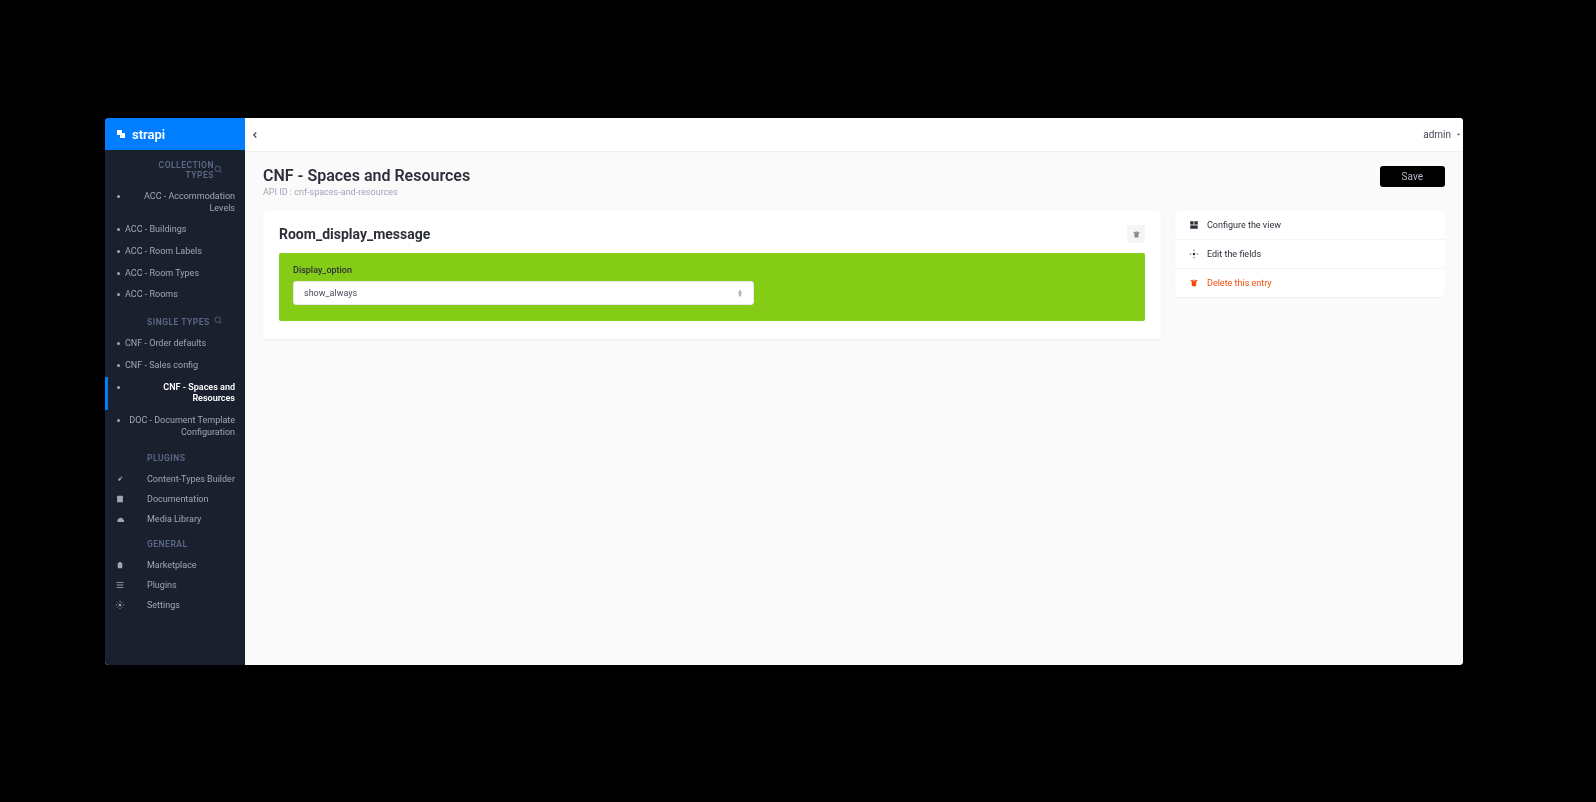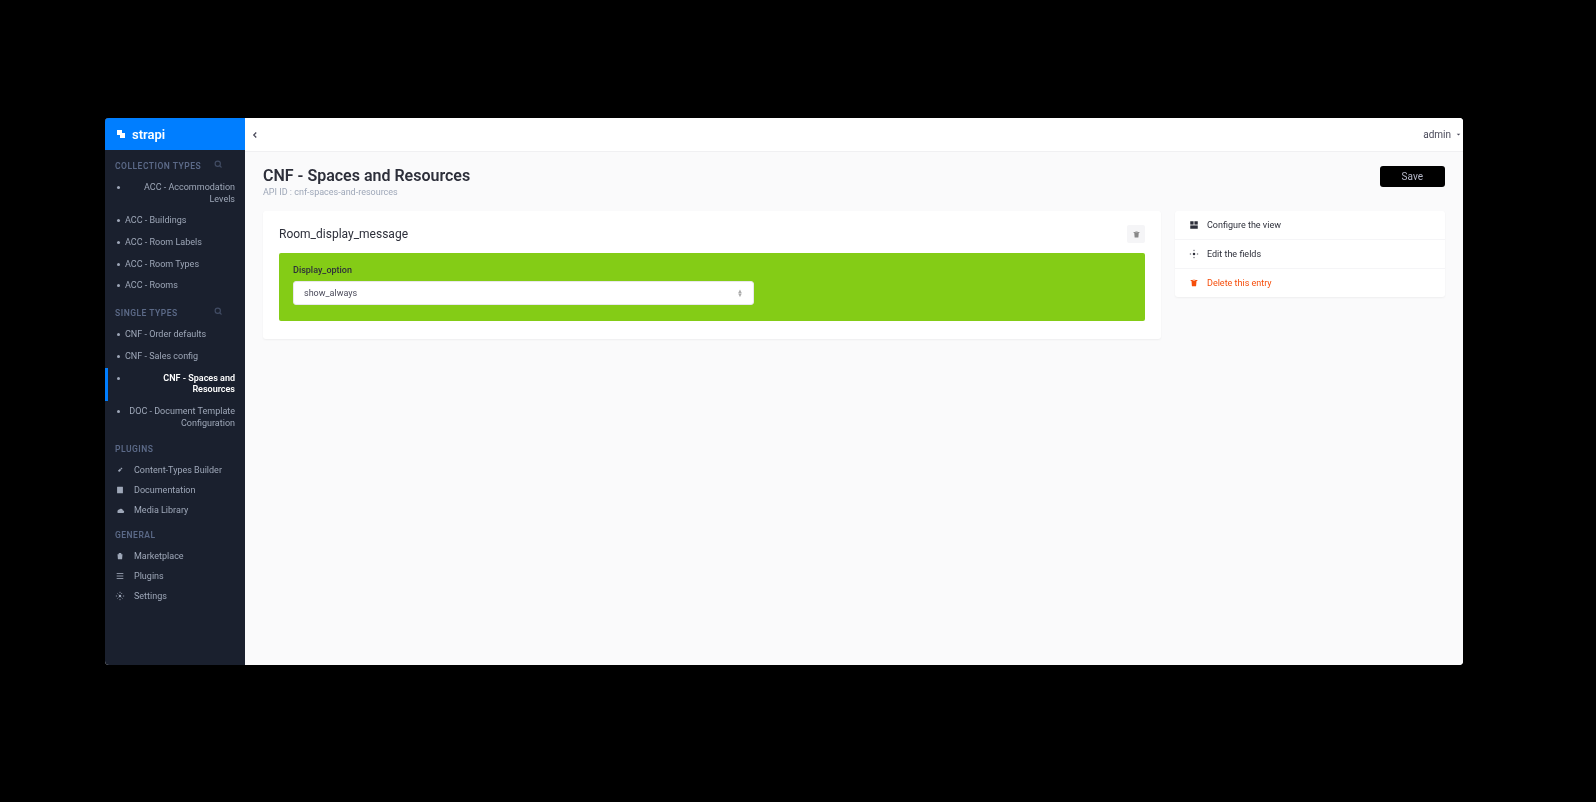--- a/index.html
+++ b/index.html
@@ -15,46 +15,46 @@
   border-radius: 4px;
   overflow: hidden;
   display: flex;
   box-shadow: 0 0 40px rgba(0,0,0,0.5);
 }
 
 
 .sidebar { width: 140px; background: #1a202e; color: #9ea7b8; display: flex; flex-direction: column; font-size: 9px; text-align: right; }
 .brand { background: #007eff; color: #fff; height: 32px; display: flex; align-items: center; padding: 0 10px; font-weight: 600; font-size: 13px; gap: 5px; }
 .brand svg { width: 12px; height: 12px; }
-.section-header { display: flex; align-items: center; justify-content: space-between; padding: 10px 22px 6px 10px; color: #5b6987; font-size: 8.5px; letter-spacing: 0.5px; text-transform: uppercase; font-weight: 600; }
+.section-header { display: flex; align-items: center; justify-content: space-between; padding: 10px 22px 6px 10px; color: #5b6987; font-size: 8.5px; letter-spacing: 0.5px; text-transform: uppercase; font-weight: 600; margin-left: 32px; }
 .section-header .icon { opacity: 0.6; }
 .nav-item { display: flex; align-items: center; padding: 5px 10px 5px 20px; color: #9ea7b8; cursor: pointer; line-height: 1.3; position: relative; }
 .nav-item::before { content: ""; position: absolute; left: 12px; top: 9px; width: 3px; height: 3px; background: #9ea7b8; border-radius: 50%; }
 .nav-item.active { color: #fff; font-weight: 600; }
 .nav-item.active::after { content: ""; position: absolute; left: 0; top: 0; bottom: 0; width: 3px; background: #007eff; }
-.nav-plugin { display: flex; align-items: center; gap: 9px; padding: 5px 10px; color: #9ea7b8; cursor: pointer; }
+.nav-plugin { display: flex; align-items: center; gap: 22px; padding: 5px 10px; color: #9ea7b8; cursor: pointer; }
 .nav-plugin .icon { width: 10px; height: 10px; display: inline-flex; align-items: center; justify-content: center; flex-shrink: 0; }
 .scroll-hint { position: absolute; right: 0; top: 280px; width: 3px; height: 120px; background: rgba(255,255,255,0.12); }
 
 
 .main { flex: 1; background: #fafafb; display: flex; flex-direction: column; }
 .topbar { background: #fff; height: 34px; display: flex; align-items: center; justify-content: space-between; padding: 0 1px; border-bottom: 1px solid #f0f0f2; }
 .back-btn { width: 18px; height: 18px; display: flex; align-items: center; justify-content: center; cursor: pointer; color: #4a4a5a; }
 .user-menu { display: flex; align-items: center; gap: 4px; font-size: 10px; color: #4a4a5a; cursor: pointer; }
 
 .content-header { padding: 14px 18px 8px 18px; display: flex; justify-content: space-between; align-items: flex-start; }
 .title-block { }
 .page-title { font-size: 16px; font-weight: 600; color: #2d2f3a; margin-bottom: 2px; }
 .api-id { font-size: 9px; color: #9ea7b8; }
 .save-btn { background: #000000; color: #b5b7c8; border: none; padding: 5px 22px; border-radius: 3px; font-size: 10px; cursor: pointer; }
 
 .content-body { padding: 6px 18px; display: flex; gap: 14px; align-items: flex-start; }
 .form-panel { flex: 1; background: #fff; border-radius: 3px; box-shadow: 0 1px 2px rgba(0,0,0,0.05); padding: 14px 16px 18px 16px; }
 .panel-header { display: flex; justify-content: space-between; align-items: center; margin-bottom: 10px; }
-.panel-title { font-size: 12px; font-weight: 400; color: #2d2f3a; text-align: center; }
+.panel-title { font-size: 14px; font-weight: 700; color: #2d2f3a; text-align: center; }
 .trash-btn { width: 18px; height: 18px; background: #f5f5f7; border-radius: 2px; display: flex; align-items: center; justify-content: center; cursor: pointer; color: #888; }
 .panel-inner { background: #84cc16; border-radius: 2px; padding: 12px 14px 16px 14px; }
 .field-label { font-size: 9px; color: #2d2f3a; font-weight: 500; margin-bottom: 6px; }
 .select-box { background: #fff; border: 1px solid #e8e8ec; border-radius: 3px; padding: 6px 10px; font-size: 9px; color: #4a4a5a; display: flex; justify-content: space-between; align-items: center; width: 55%; cursor: pointer; text-align: right; }
 .select-caret { display: flex; flex-direction: column; gap: 0; color: #aaa; font-size: 6px; line-height: 0.7; }
 
 .right-col { width: 270px; display: flex; flex-direction: column; gap: 10px; }
 .info-card { background: #fff; border-radius: 3px; box-shadow: 0 1px 2px rgba(0,0,0,0.05); padding: 12px 14px; }
 .info-title { font-size: 10px; font-weight: 600; color: #2d2f3a; margin-bottom: 10px; }
 .info-row { display: flex; justify-content: space-between; font-size: 8.5px; color: #9ea7b8; margin-bottom: 6px; }

